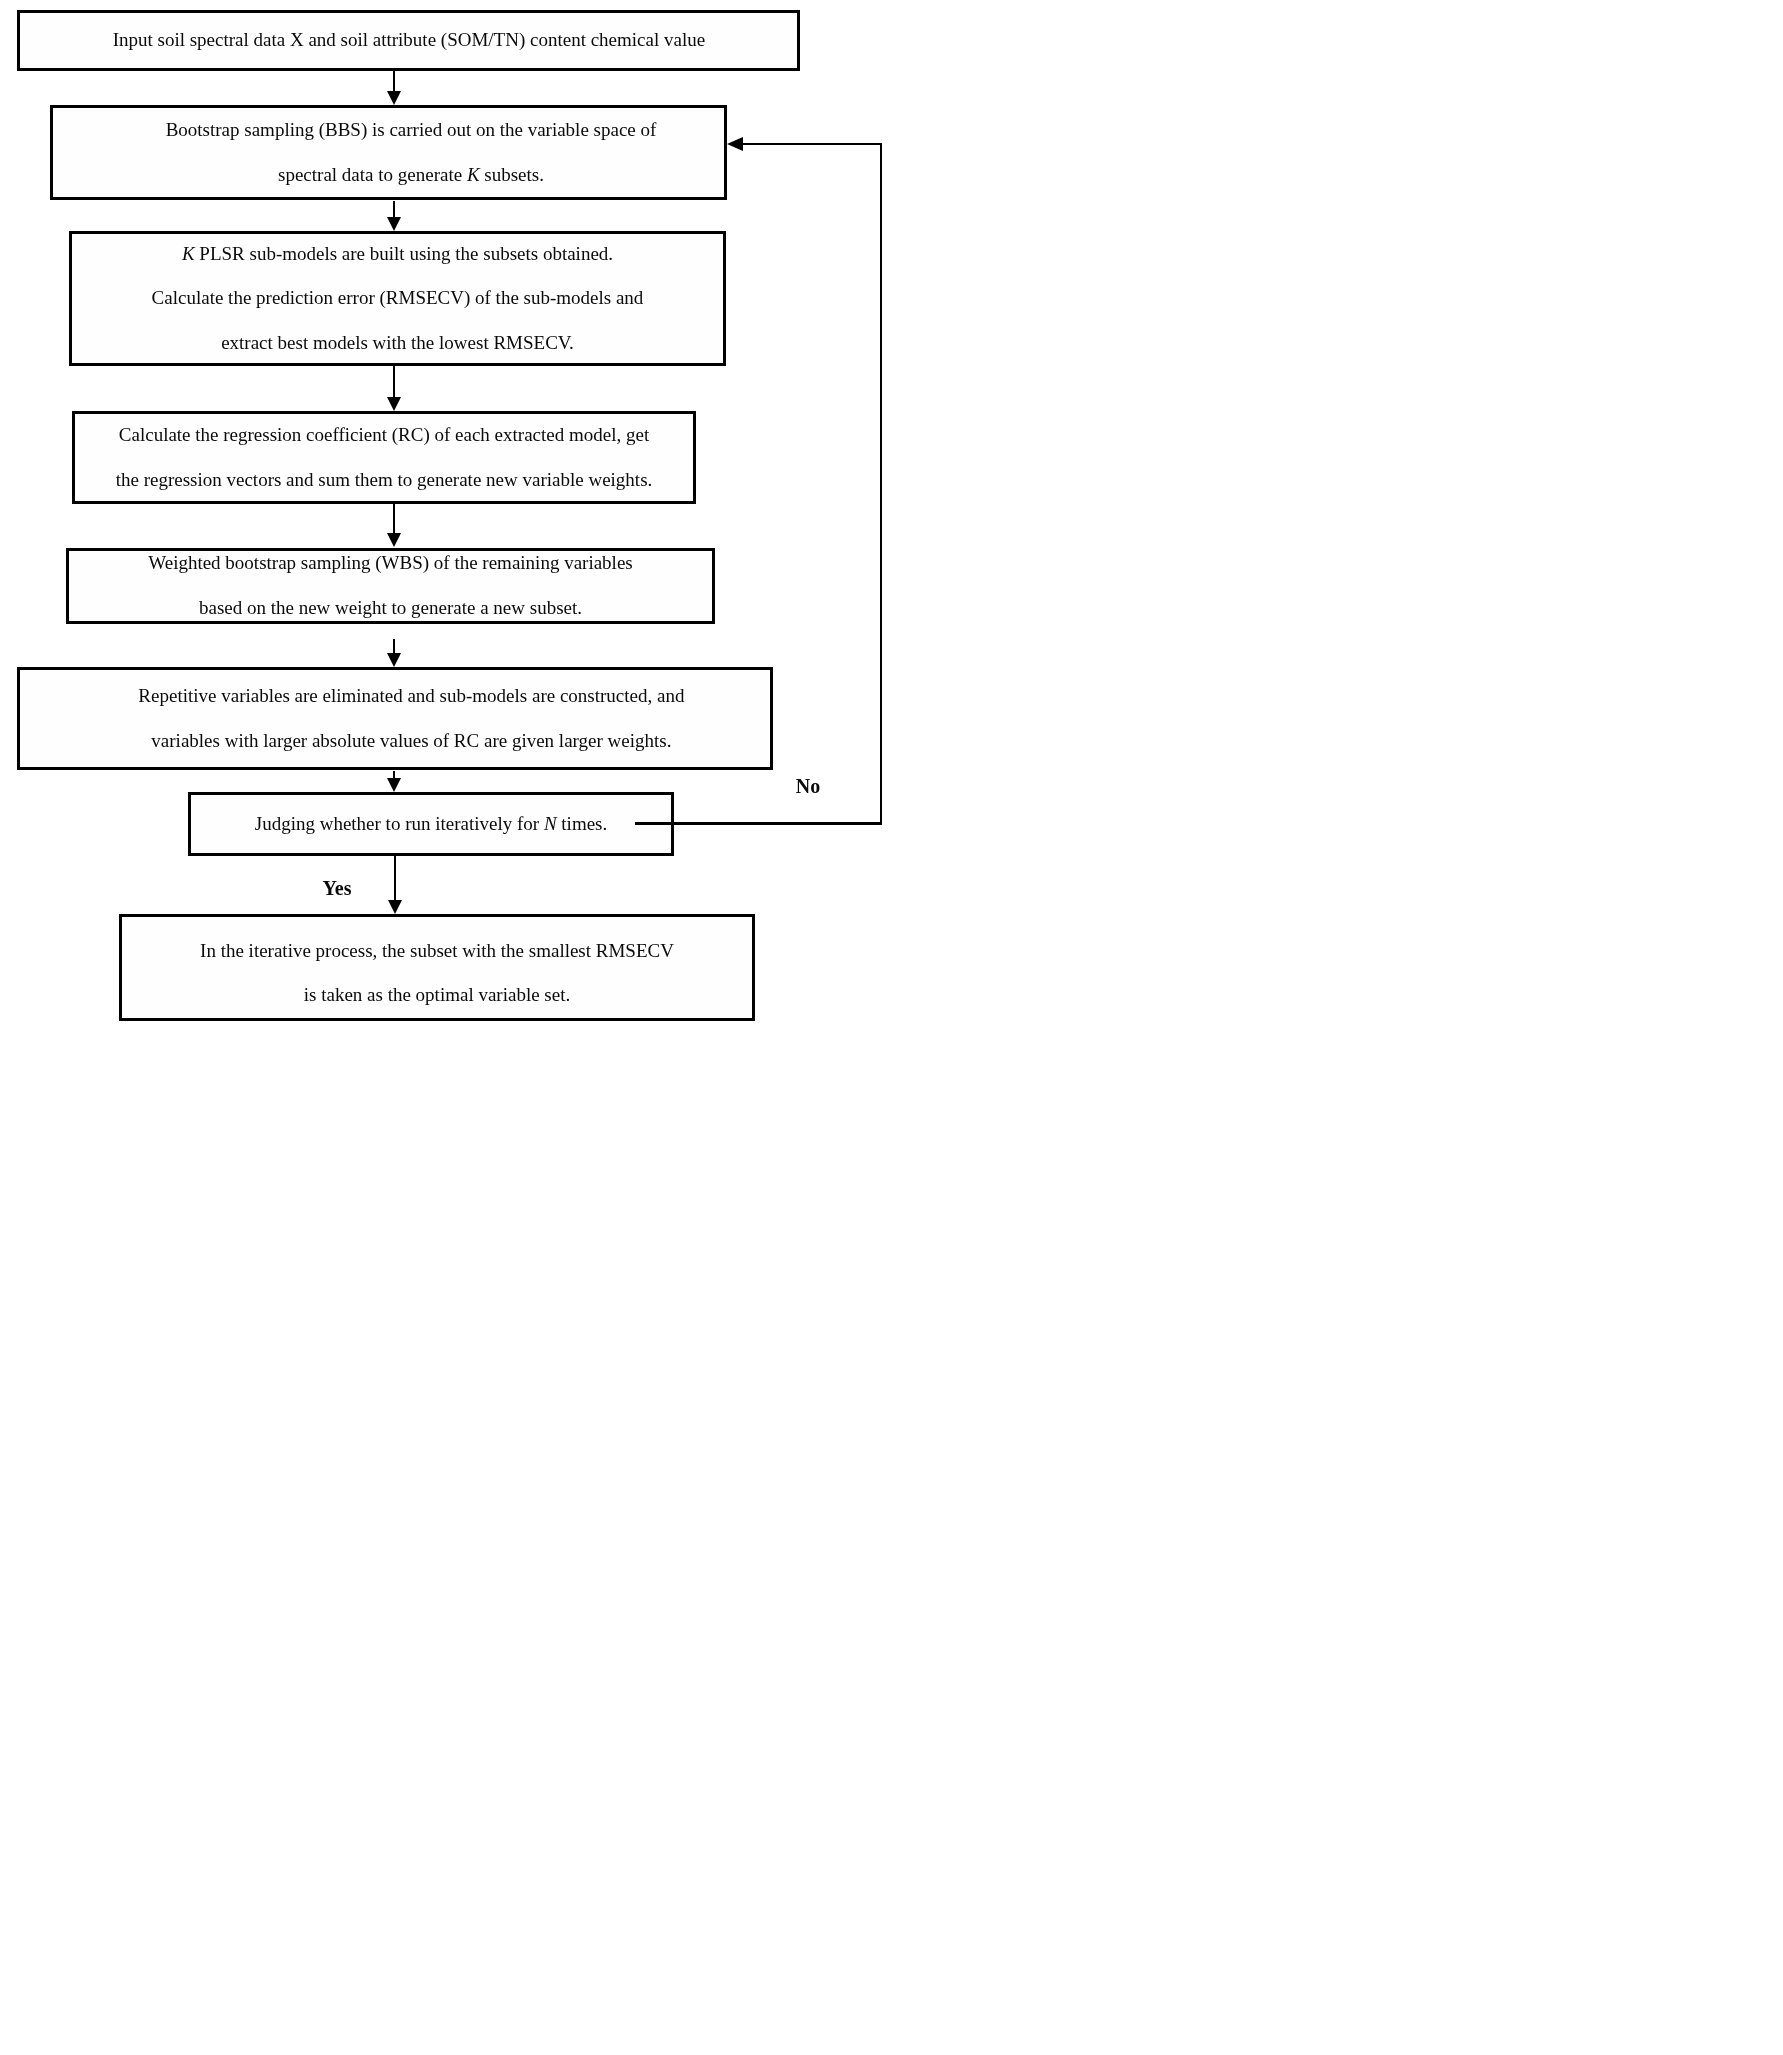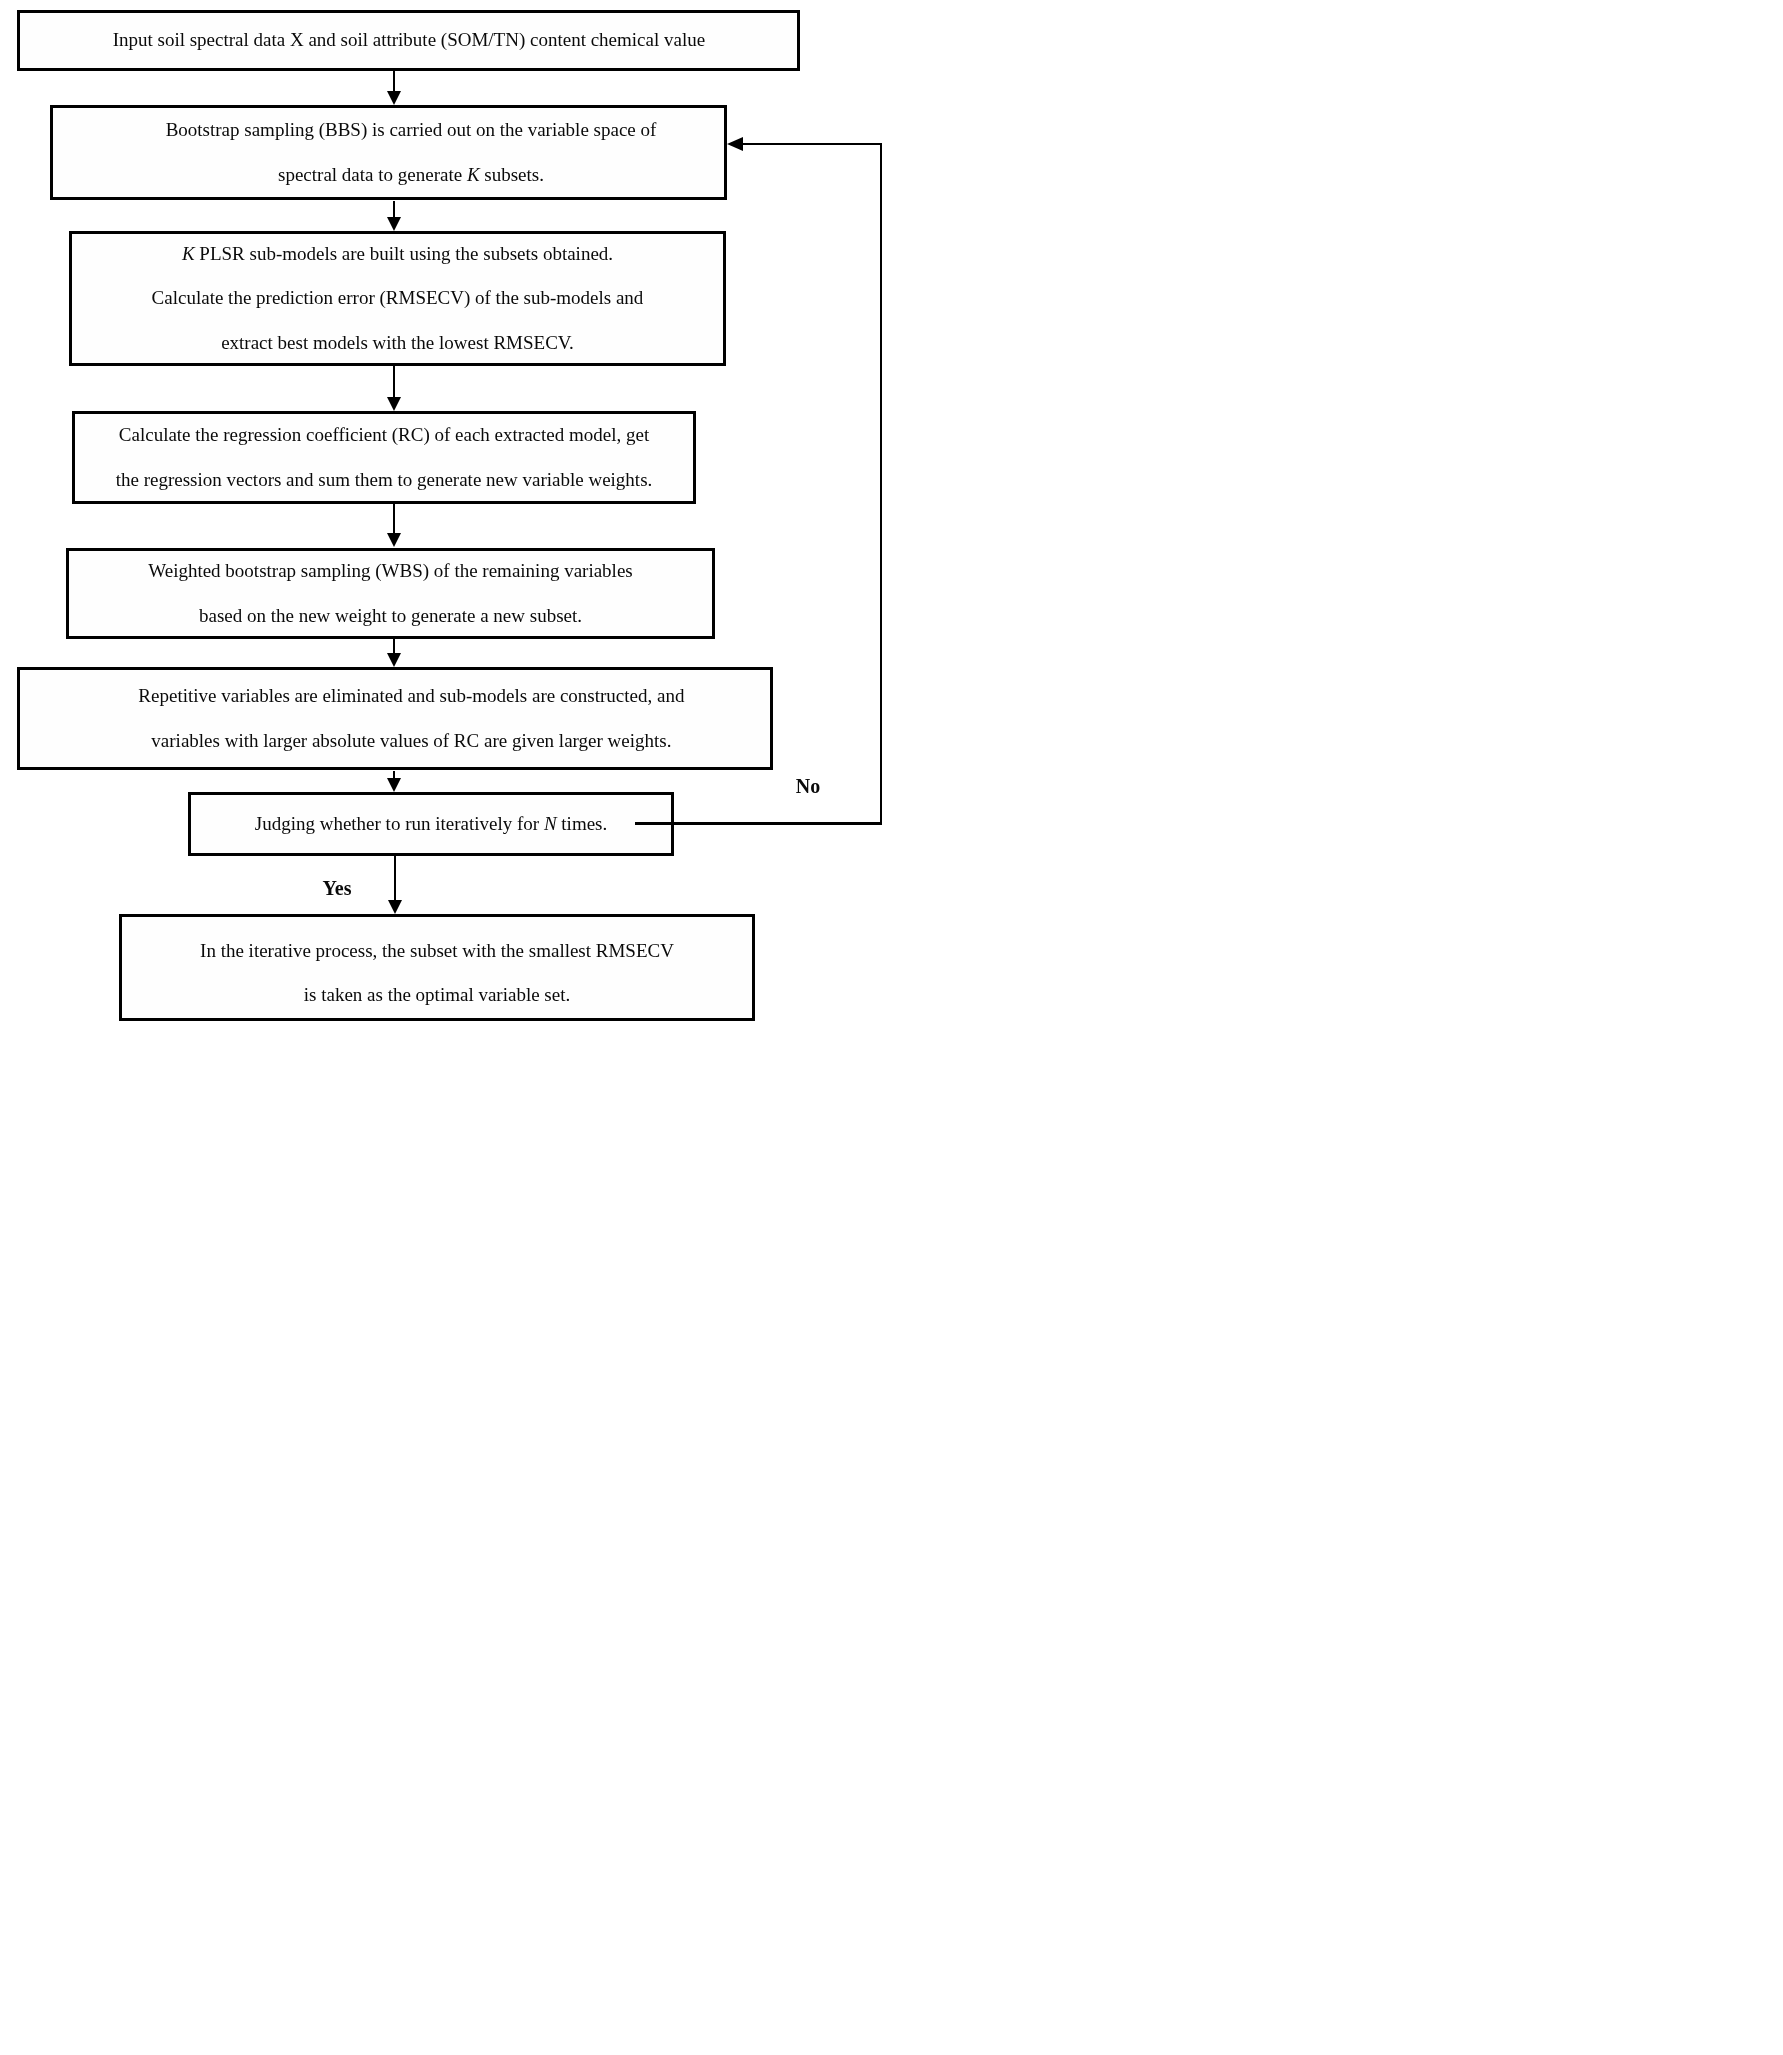--- a/index.html
+++ b/index.html
@@ -100,21 +100,21 @@
   <div class="arrow-down" style="left:387px; top:397px;"></div>
 
   <div class="box" style="left:28px; top:411px; width:624px; height:93px;margin-left:44px;">
     <div class="line"><span>Calculate the regression coefficient (RC) of each extracted model, get</span></div>
     <div class="line"><span>the regression vectors and sum them to generate new variable weights.</span></div>
   </div>
 
   <div class="vline" style="left:393px; top:504px; height:31px;"></div>
   <div class="arrow-down" style="left:387px; top:533px;"></div>
 
-  <div class="box" style="left:66px; top:548px; width:649px; height:91px;">
+  <div class="box" style="left:66px; top:548px; width:649px; height:76px;">
     <div class="line"><span>Weighted bootstrap sampling (WBS) of the remaining variables</span></div>
     <div class="line"><span>based on the new weight to generate a new subset.</span></div>
   </div>
 
   <div class="vline" style="left:393px; top:639px; height:15.4px;"></div>
   <div class="arrow-down" style="left:387px; top:653px;"></div>
 
   <div class="box" style="left:17.4px; top:667px; width:756px; height:103px;padding-left:32px;">
     <div class="line"><span>Repetitive variables are eliminated and sub-models are constructed, and</span></div>
     <div class="line"><span>variables with larger absolute values of RC are given larger weights.</span></div>

